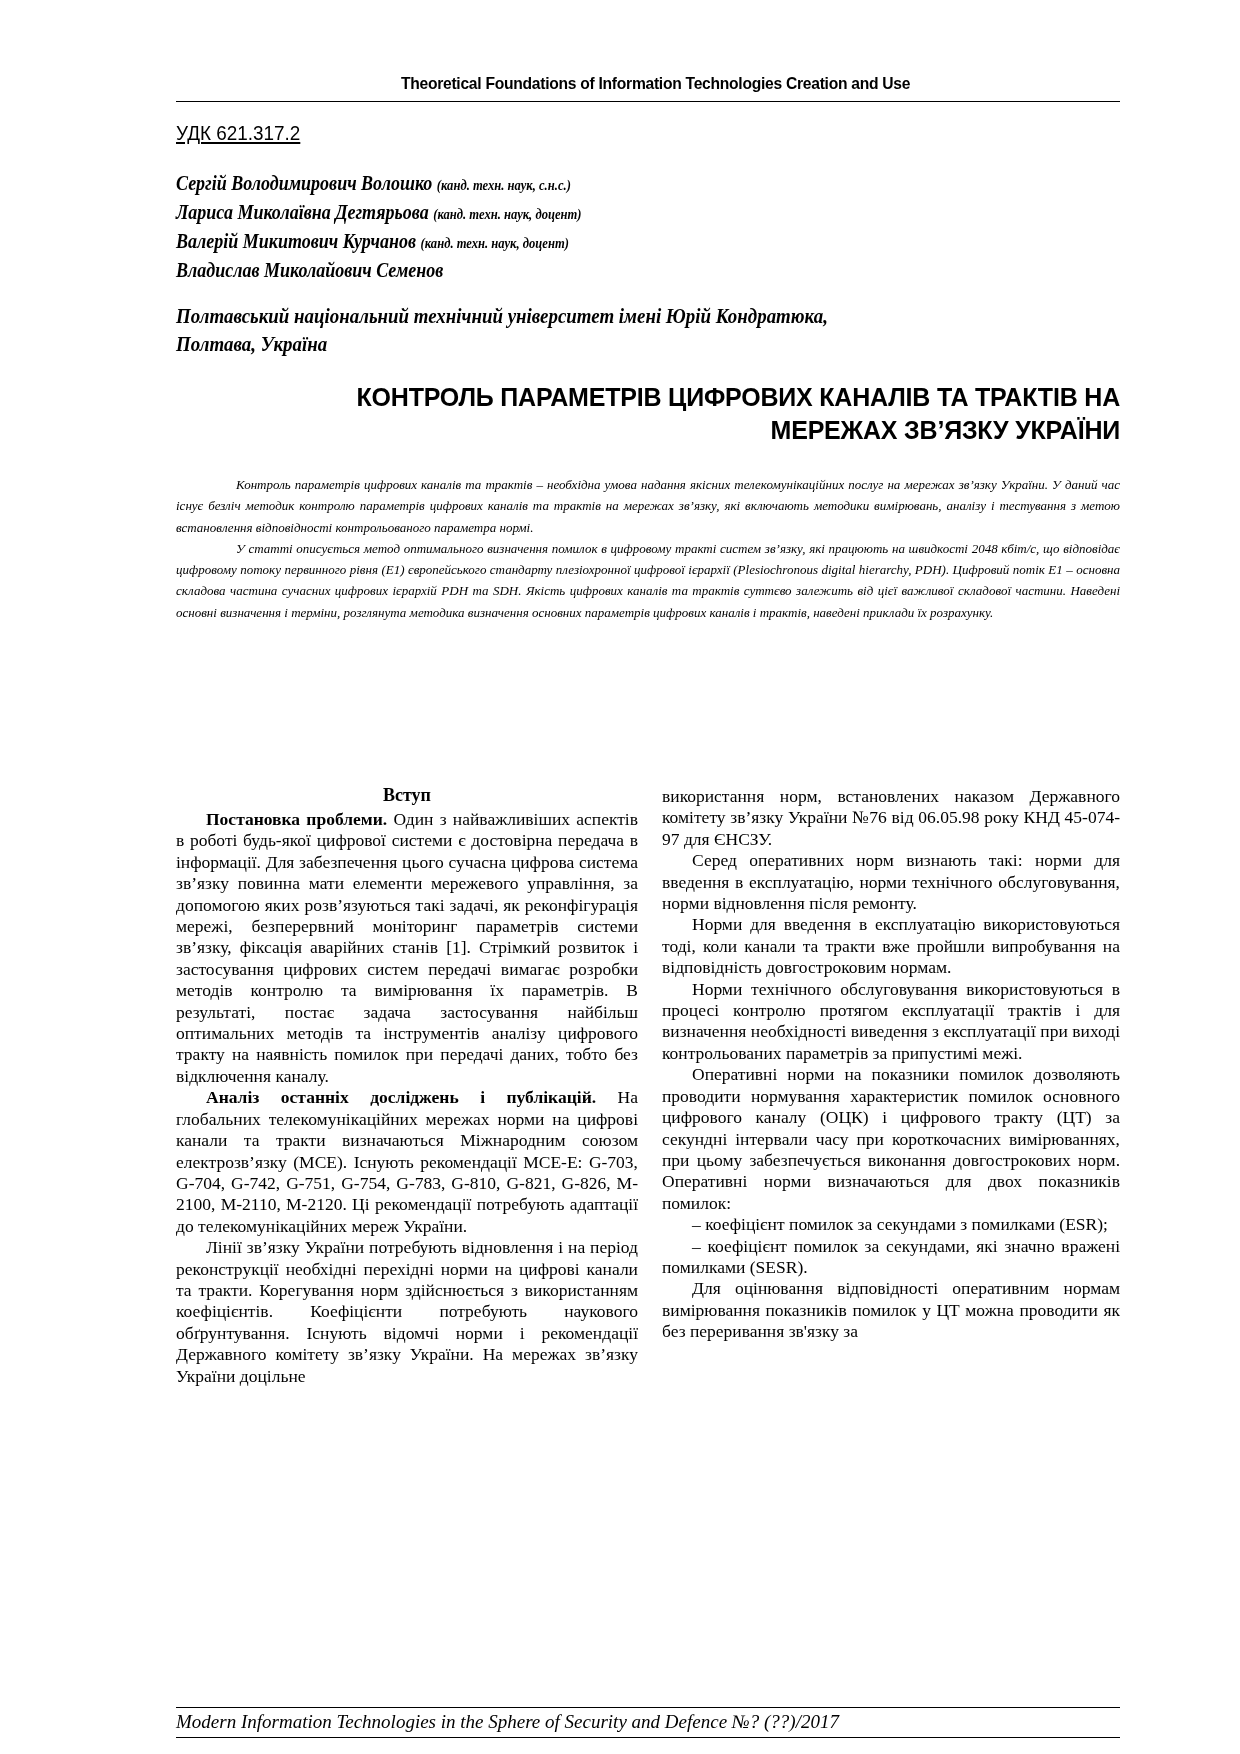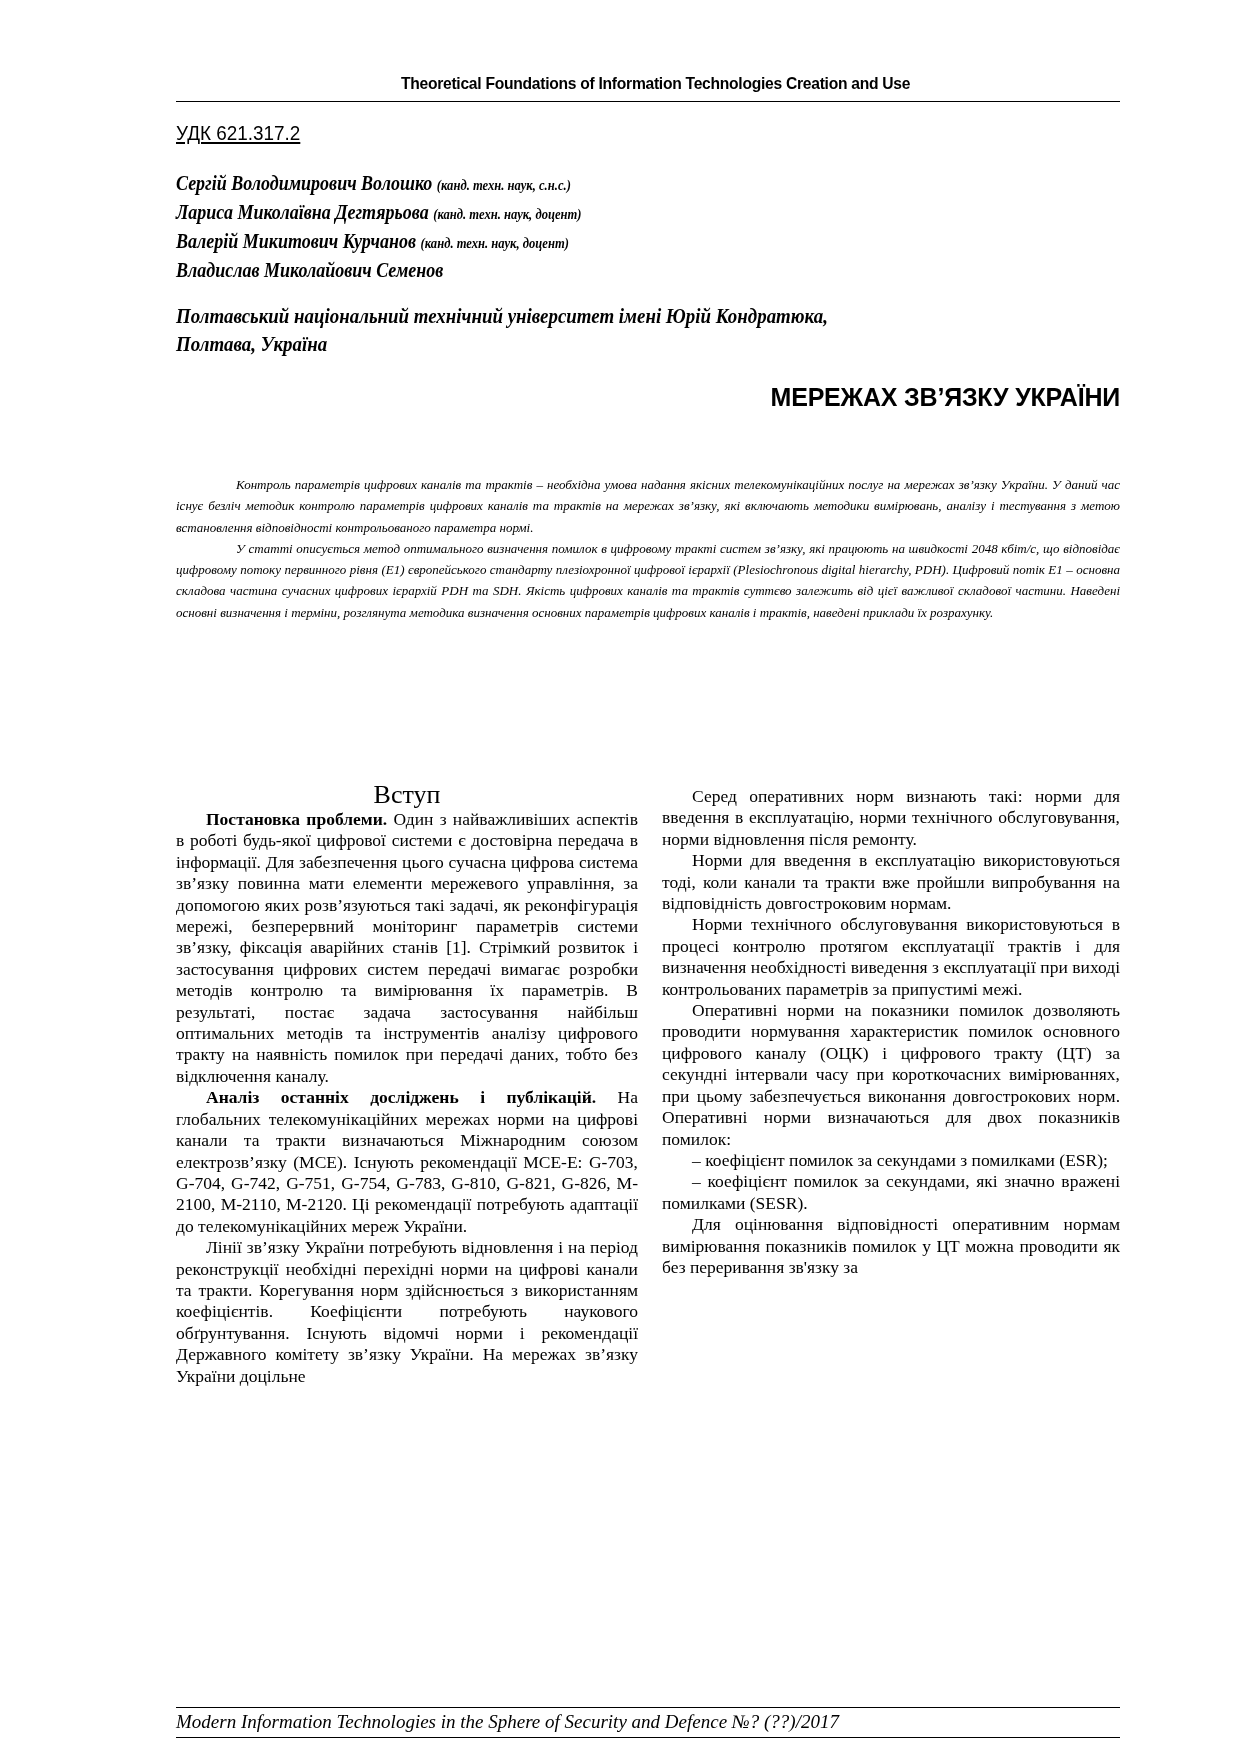--- a/index.html
+++ b/index.html
@@ -26,21 +26,21 @@
   .abstract { position: absolute; left: 0; top: 474px; width: 944px; font-family: "Liberation Serif", serif;
     font-style: italic; font-size: 13px; line-height: 21.3px; text-align: justify; }
   .abstract p { margin: 0; text-indent: 60px; }
   .kw-label { font-weight: bold; }
   .col { position: absolute; top: 782px; width: 462px; font-family: "Liberation Serif", serif;
     font-size: 17.5px; line-height: 21.4px; text-align: justify; }
   .col-left { left: 0; }
   .col-right { left: 486px; top: 786px; width: 458px; }
   .col p { margin: 0; text-indent: 30px; }
   .col p.noindent { text-indent: 0; }
-  .section-heading { text-align: center; font-weight: normal; font-size: 26px; line-height: 26px; margin-bottom: 1px; text-indent: 0; }
+  .section-heading { text-align: center; font-weight: bold; font-size: 18px; line-height: 26px; margin-bottom: 1px; text-indent: 0; }
   .run-in { font-weight: bold; margin-top: 28px; }
   .footer-rule-top { position: absolute; left: 0; top: 1707px; width: 944px; height: 1px; background: #000; }
   .footer { position: absolute; left: 0; top: 1711px; font-family: "Liberation Serif", serif; font-style: italic;
     font-size: 19px; white-space: nowrap; }
   .footer-rule-bottom { position: absolute; left: 0; top: 1737px; width: 944px; height: 1px; background: #000; }
 </style>
 </head>
 <body>
 
 <div class="page">
@@ -67,36 +67,38 @@
       <span>Владислав Миколайович Семенов</span>
     </div>
   </div>
 
   <div class="affil">
     <div>Полтавський національний технічний університет імені Юрій Кондратюка,</div>
     <div>Полтава, Україна</div>
   </div>
 
   <div class="title">
+    <div>КОНТРОЛЬ ПАРАМЕТРІВ ЦИФРОВИХ КАНАЛІВ ТА ТРАКТІВ НА</div>
     <div>МЕРЕЖАХ ЗВ’ЯЗКУ УКРАЇНИ</div>
   </div>
 
   <div class="abstract">
     <p>Контроль параметрів цифрових каналів та трактів – необхідна умова надання якісних телекомунікаційних послуг на мережах зв’язку України. У даний час існує безліч методик контролю параметрів цифрових каналів та трактів на мережах зв’язку, які включають методики вимірювань, аналізу і тестування з метою встановлення відповідності контрольованого параметра нормі.</p>
     <p>У статті описується метод оптимального визначення помилок в цифровому тракті систем зв’язку, які працюють на швидкості 2048 кбіт/с, що відповідає цифровому потоку первинного рівня (E1) європейського стандарту плезіохронної цифрової ієрархії (Plesiochronous digital hierarchy, PDH). Цифровий потік E1 – основна складова частина сучасних цифрових ієрархій PDH та SDH. Якість цифрових каналів та трактів суттєво залежить від цієї важливої складової частини. Наведені основні визначення і терміни, розглянута методика визначення основних параметрів цифрових каналів і трактів, наведені приклади їх розрахунку.</p>
   </div>
 
   <div class="col col-left">
     <div class="section-heading">Вступ</div>
     <p><span class="run-in">Постановка проблеми.</span><span> Один з найважливіших аспектів в роботі будь-якої цифрової системи є достовірна передача в інформації. Для забезпечення цього сучасна цифрова система зв’язку повинна мати елементи мережевого управління, за допомогою яких розв’язуються такі задачі, як реконфігурація мережі, безперервний моніторинг параметрів системи зв’язку, фіксація аварійних станів [1]. Стрімкий розвиток і застосування цифрових систем передачі вимагає розробки методів контролю та вимірювання їх параметрів. В результаті, постає задача застосування найбільш оптимальних методів та інструментів аналізу цифрового тракту на наявність помилок при передачі даних, тобто без відключення каналу.</span></p>
     <p><span class="run-in">Аналіз останніх досліджень і публікацій.</span><span> На глобальних телекомунікаційних мережах норми на цифрові канали та тракти визначаються Міжнародним союзом електрозв’язку (МСЕ). Існують рекомендації МСЕ-Е: G-703, G-704, G-742, G-751, G-754, G-783, G-810, G-821, G-826, M-2100, M-2110, M-2120. Ці рекомендації потребують адаптації до телекомунікаційних мереж України.</span></p>
     <p>Лінії зв’язку України потребують відновлення і на період реконструкції необхідні перехідні норми на цифрові канали та тракти. Корегування норм здійснюється з використанням коефіцієнтів. Коефіцієнти потребують наукового обґрунтування. Існують відомчі норми і рекомендації Державного комітету зв’язку України. На мережах зв’язку України доцільне</p>
   </div>
 
   <div class="col col-right">
+    <p class="noindent">використання норм, встановлених наказом Державного комітету зв’язку України №76 від 06.05.98 року КНД 45-074-97 для ЄНСЗУ.</p>
     <p>Серед оперативних норм визнають такі: норми для введення в експлуатацію, норми технічного обслуговування, норми відновлення після ремонту.</p>
     <p>Норми для введення в експлуатацію використовуються тоді, коли канали та тракти вже пройшли випробування на відповідність довгостроковим нормам.</p>
     <p>Норми технічного обслуговування використовуються в процесі контролю протягом експлуатації трактів і для визначення необхідності виведення з експлуатації при виході контрольованих параметрів за припустимі межі.</p>
     <p>Оперативні норми на показники помилок дозволяють проводити нормування характеристик помилок основного цифрового каналу (ОЦК) і цифрового тракту (ЦТ) за секундні інтервали часу при короткочасних вимірюваннях, при цьому забезпечується виконання довгострокових норм. Оперативні норми визначаються для двох показників помилок:</p>
     <p>– коефіцієнт помилок за секундами з помилками (ESR);</p>
     <p>– коефіцієнт помилок за секундами, які значно вражені помилками (SESR).</p>
     <p>Для оцінювання відповідності оперативним нормам вимірювання показників помилок у ЦТ можна проводити як без переривання зв'язку за</p>
   </div>
 
   <div class="footer-rule-top"></div>

